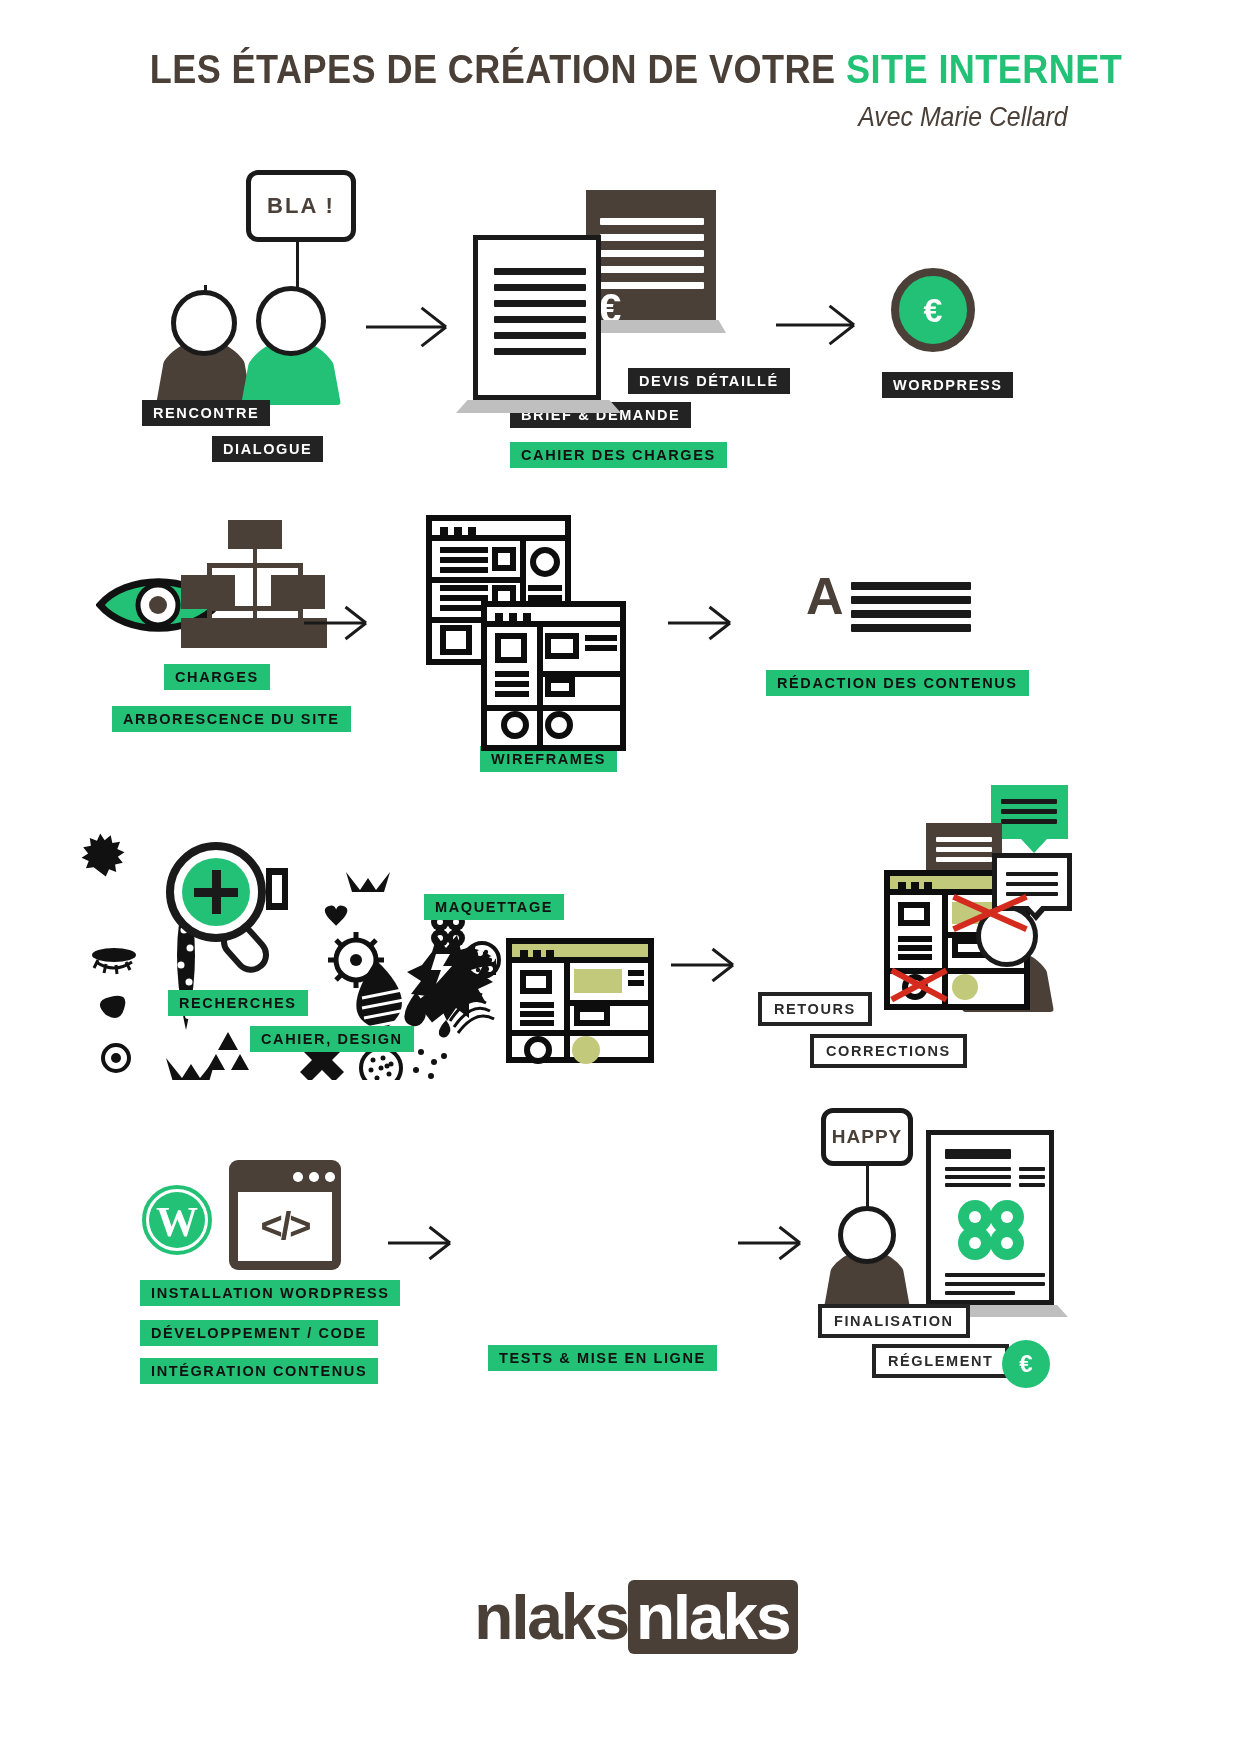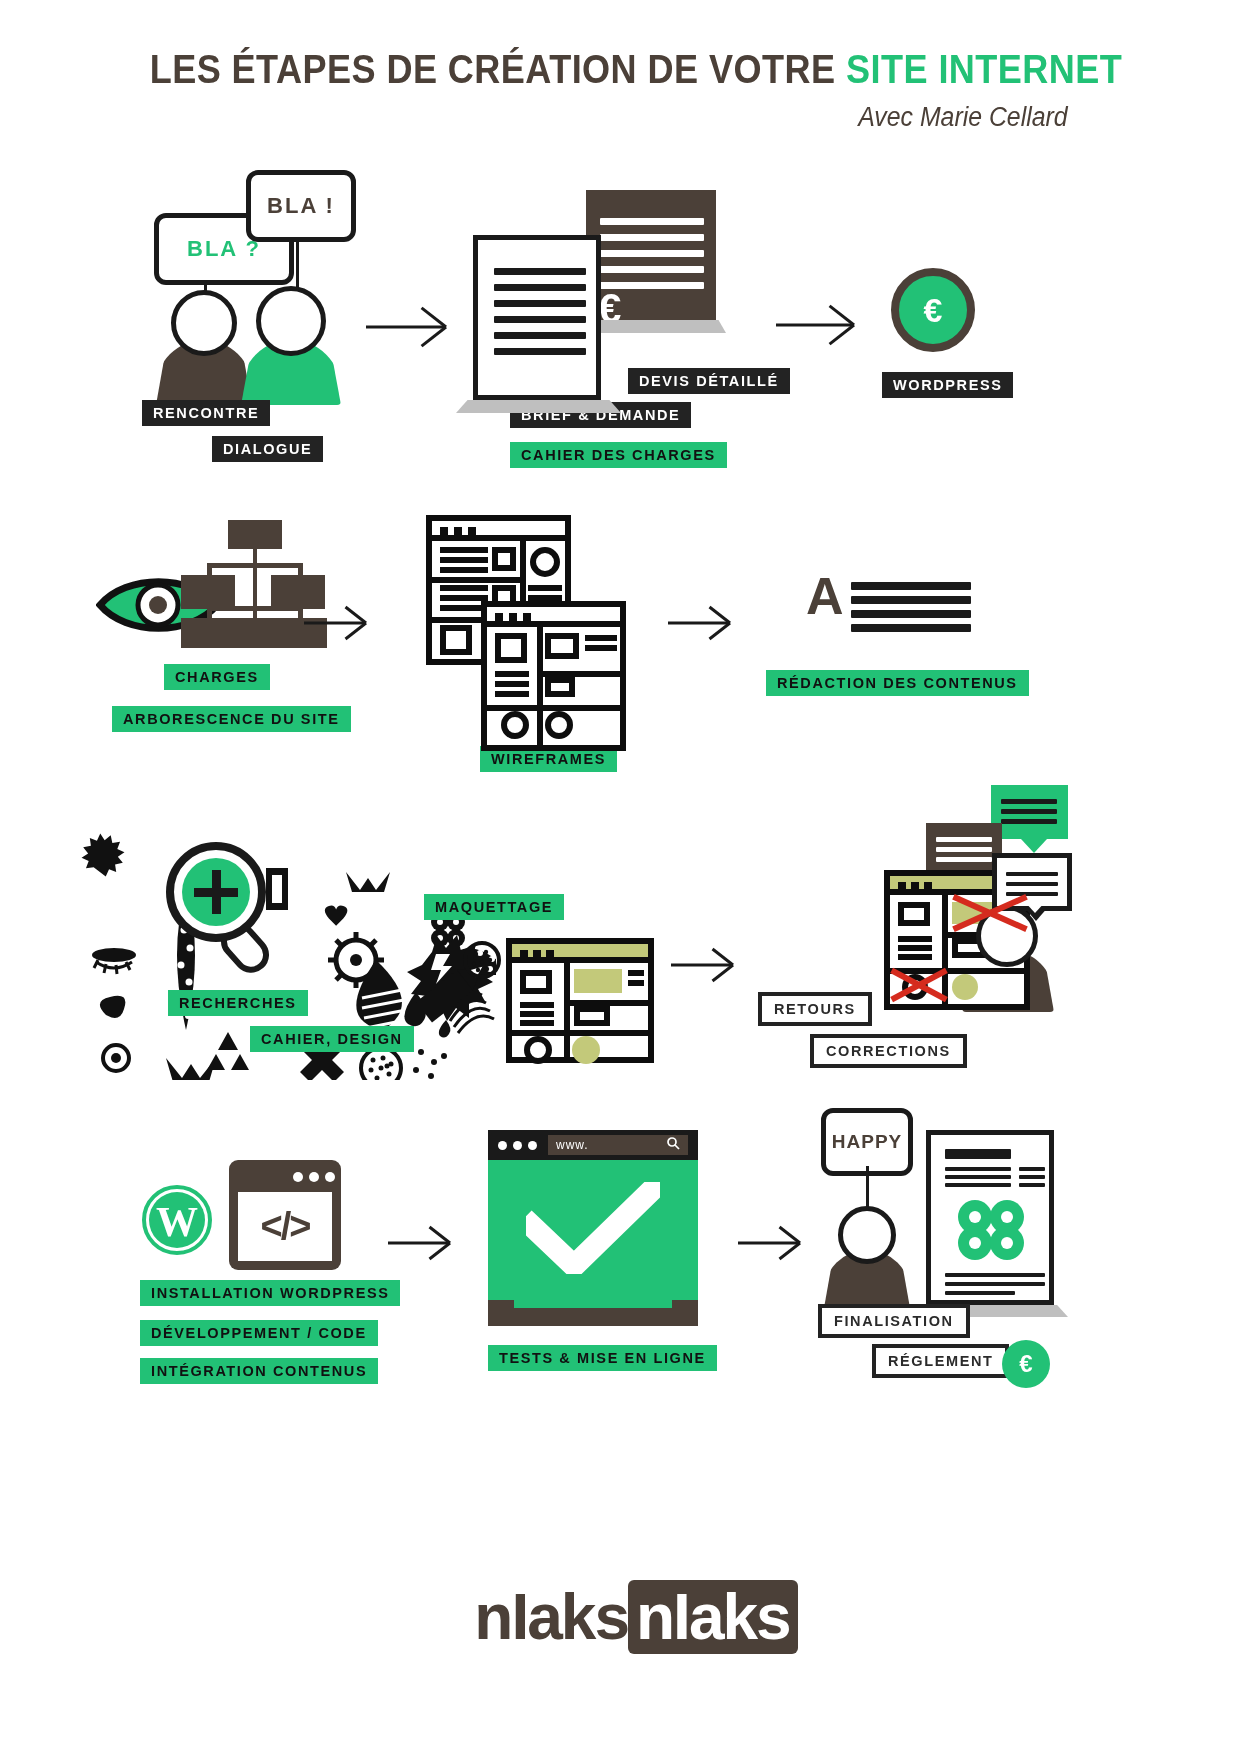--- a/index.html
+++ b/index.html
@@ -77,23 +77,20 @@
 
 <div class="stage">
 
   <div id="header">
     <div id="title"><span>LES ÉTAPES DE CRÉATION DE VOTRE </span><span class="hl">SITE INTERNET</span></div>
     <div id="subtitle">Avec Marie Cellard</div>
   </div>
 
   <div class="abs" style="left:130px;top:165px;width:230px;height:250px;">
 
-    <div class="bubble" style="left:8px;top:48px;width:140px;height:72px;color:#22c176;">
-      <span>BLA ?</span>
-    </div>
 
     <div class="bubble" style="left:100px;top:5px;width:110px;height:72px;color:#4b4038;background:#fff;z-index:3;">
       <span>BLA !</span>
     </div>
     <div class="stem" style="left:58px;top:120px;height:44px;"></div>
     <div class="stem" style="left:150px;top:77px;height:87px;"></div>
 
     <div class="person-head" style="left:25px;top:125px;width:66px;height:66px;z-index:2;"></div>
     <div class="person-body" style="left:10px;top:175px;width:96px;height:65px;background:#4b4038;
                 border-radius:48px 48px 4px 4px;clip-path:polygon(12% 0,88% 0,100% 100%,0 100%);"></div>
@@ -555,59 +552,31 @@
   <div class="chip chip-green" style="left:124px;top:1280px;">INSTALLATION WORDPRESS</div>
   <div class="chip chip-green" style="left:124px;top:1320px;">DÉVELOPPEMENT / CODE</div>
   <div class="chip chip-green" style="left:124px;top:1358px;">INTÉGRATION CONTENUS</div>
 
   <div class="arrow" style="left:372px;top:1228px;width:62px;height:30px;">
     <div class="shaft"></div>
       <div class="hd1" style="width:26px;"></div>
       <div class="hd2" style="width:26px;"></div>
   </div>
 
-  <div class="abs" style="left:472px;top:1130px;width:210px;height:196px;">
-    <div class="abs" style="left:0;top:0;width:210px;height:196px;background:#22c176;"></div>
-
-    <div class="abs" style="left:0;top:0;width:210px;height:30px;background:#1a1a1a;">
-      <div class="abs" style="left:10px;top:11px;width:9px;height:9px;border-radius:50%;background:#fff;"></div>
-      <div class="abs" style="left:25px;top:11px;width:9px;height:9px;border-radius:50%;background:#fff;"></div>
-      <div class="abs" style="left:40px;top:11px;width:9px;height:9px;border-radius:50%;background:#fff;"></div>
-      <div class="abs" style="left:60px;top:5px;width:140px;height:20px;background:#4b4038;
-                  display:flex;align-items:center;">
-        <span style="color:#fff;font-size:12px;margin-left:8px;letter-spacing:1px;">www.</span>
-        <span style="margin-left:auto;margin-right:8px;">
-          <svg width="13" height="13" viewBox="0 0 13 13">
-            <circle cx="5" cy="5" r="4" fill="none" stroke="#fff" stroke-width="1.7"></circle>
-            <path d="M8 8 L12 12" stroke="#fff" stroke-width="1.7"></path>
-          </svg>
-        </span>
-      </div>
-    </div>
-
-    <div class="abs" style="left:38px;top:52px;width:134px;height:92px;">
-      <svg width="134" height="92" viewBox="0 0 134 92">
-        <path d="M6 44 L48 84 L128 6" fill="none" stroke="#fff" stroke-width="22" stroke-linecap="square" stroke-linejoin="miter"></path>
-      </svg>
-    </div>
-
-    <div class="abs" style="left:0;top:170px;width:210px;height:26px;background:#4b4038;"></div>
-    <div class="abs" style="left:26px;top:170px;width:158px;height:8px;background:#22c176;"></div>
-  </div>
   <div class="chip chip-green" style="left:472px;top:1345px;">TESTS &amp; MISE EN LIGNE</div>
 
   <div class="arrow" style="left:722px;top:1228px;width:62px;height:30px;">
     <div class="shaft"></div>
       <div class="hd1" style="width:26px;"></div>
       <div class="hd2" style="width:26px;"></div>
   </div>
 
   <div class="abs" style="left:800px;top:1108px;width:250px;height:210px;">
 
-    <div class="bubble" style="left:5px;top:0px;width:92px;height:68px;color:#4b4038;font-size:19px;letter-spacing:1px;">
+    <div class="bubble" style="left:5px;top:0px;width:92px;height:58px;color:#4b4038;font-size:19px;letter-spacing:1px;">
       <span>HAPPY</span>
     </div>
     <div class="stem" style="left:50px;top:58px;height:42px;"></div>
 
     <div class="person-head" style="left:22px;top:98px;width:58px;height:58px;z-index:2;"></div>
     <div class="person-body" style="left:8px;top:142px;width:86px;height:58px;background:#4b4038;
                 border-radius:43px 43px 4px 4px;clip-path:polygon(12% 0,88% 0,100% 100%,0 100%);"></div>
 
     <div class="abs" style="left:110px;top:22px;width:128px;height:175px;background:#fff;border:5px solid #1a1a1a;box-sizing:border-box;">
       <div class="docline" style="left:14px;top:14px;width:66px;height:10px;"></div>

